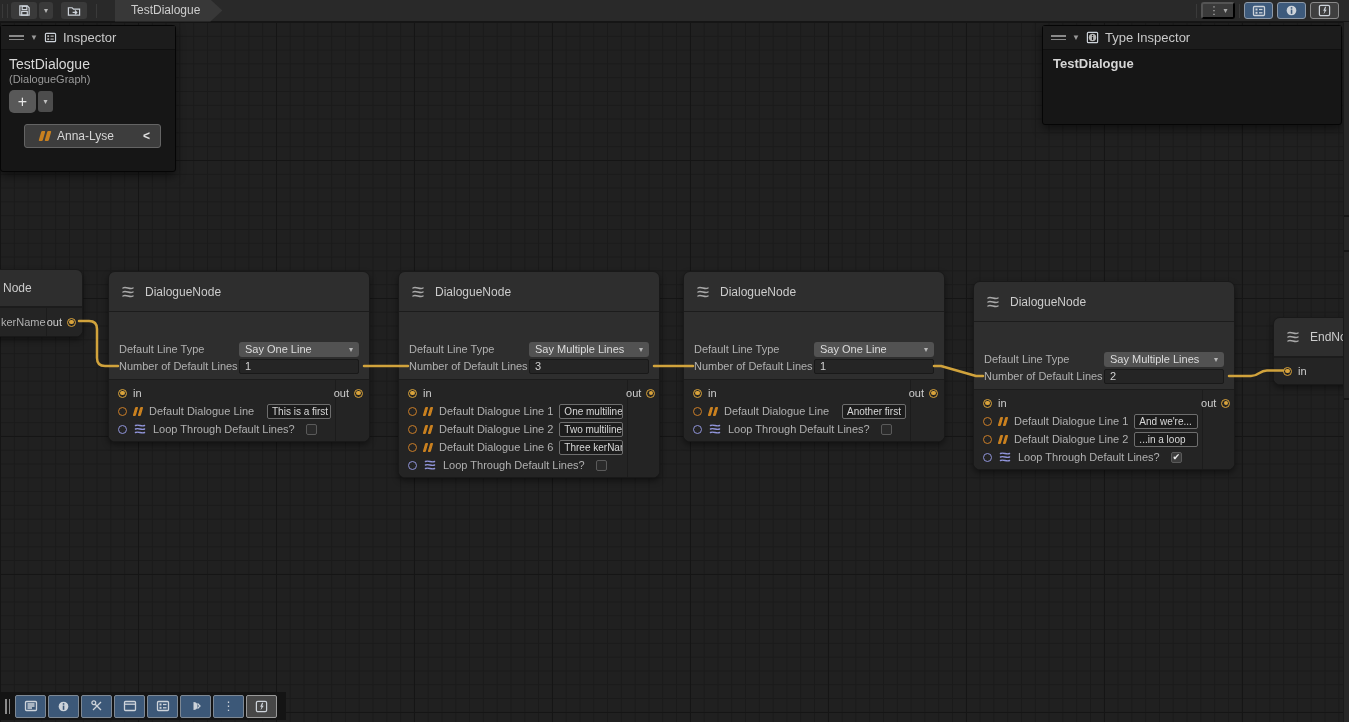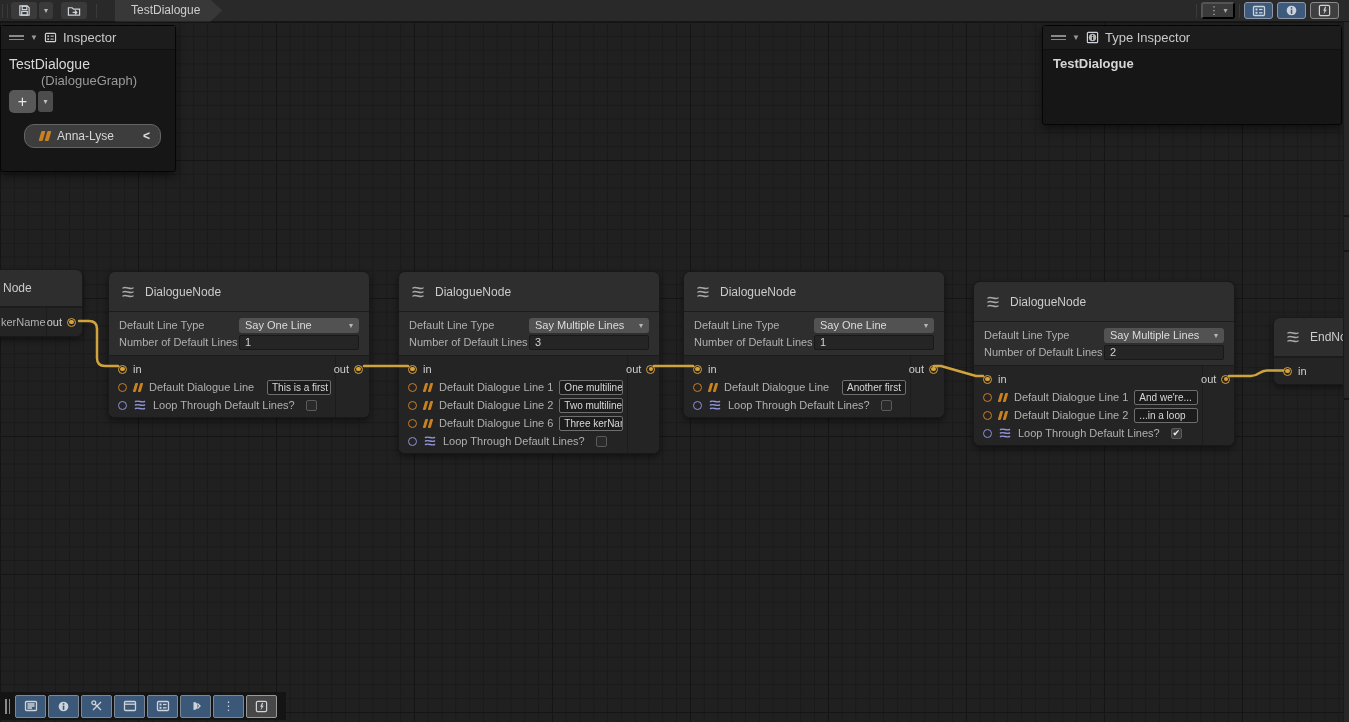--- a/index.html
+++ b/index.html
@@ -40,21 +40,21 @@
   .wires { position:absolute; left:0; top:0; z-index:3; pointer-events:none; }
   .wires path { fill:none; stroke:#d1a33c; stroke-width:2.5; stroke-linecap:round; stroke-linejoin:round; }
 
   
   .node { position:absolute; z-index:2; background:#2e2e2e; border:1px solid #191919; border-radius:7px;
     box-shadow:0 3px 6px rgba(0,0,0,.45); font-size:11px; color:#b4b4b4; overflow:hidden; }
   .node-title { height:40px; display:flex; align-items:center; gap:9px; padding:0 11px;
     color:#cccccc; font-size:12px; border-bottom:1px solid #1c1c1c; }
   .node-icon { flex:none; }
   .node-icon path { fill:none; stroke:#a8a8a8; stroke-width:1.5; stroke-linecap:round; }
-  .node-props { padding:5px 10px 4px 10px; }
+  .node-props { padding:5px 10px 4px 10px;margin-top:24px; }
   .prop-row { display:flex; align-items:center; height:16px; margin-bottom:1px; }
   .prop-label { width:120px; flex:none; color:#b0b0b0; font-size:11px; white-space:nowrap; overflow:hidden; }
   .dropdown { flex:1; height:15px; background:#525252; border-radius:3px; display:flex; align-items:center;
     justify-content:space-between; padding:0 6px; color:#dcdcdc; font-size:11px; line-height:15px; }
   .dd-arrow { font-size:8px; color:#b8b8b8; }
   .textfield { flex:1; height:15px; background:#252525; border:1px solid #191919; border-radius:2px;
     color:#d2d2d2; font-size:11px; line-height:13px; padding:0 5px; white-space:nowrap; overflow:hidden; }
   .node-ports { display:flex; background:#242424; border-top:1px solid #1c1c1c; }
   .ports-left { flex:1; padding:4px 0 3px 0; }
   .ports-right { width:34px; border-left:1px solid #1c1c1c; padding:4px 0 3px 0; }
@@ -88,27 +88,27 @@
   .panel { position:absolute; z-index:4; background:#161616; border:1px solid #050505; border-radius:3px;
     box-shadow:0 4px 10px rgba(0,0,0,.5); }
   .panel-header { height:24px; display:flex; align-items:center; gap:6px; padding:0 8px;
     background:#1c1c1c; border-bottom:1px solid #101010; }
   .drag-handle-icon { display:flex; flex-direction:column; gap:2px; width:15px; }
   .drag-handle-icon i { display:block; height:1.5px; background:#8a8a8a; }
   .collapse-arrow { font-size:8px; color:#999999; }
   .panel-title { color:#c9c9c9; font-size:13px; }
   .panel-hicon { flex:none; display:flex; }
   .bb-graphname { position:absolute; left:8px; top:30px; color:#d8d8d8; font-size:14px; }
-  .bb-subtitle { position:absolute; left:8px; top:47px; color:#9a9a9a; font-size:13px;margin-left:32px; }
+  .bb-subtitle { position:absolute; left:8px; top:47px; color:#9a9a9a; font-size:11px; }
   .bb-add { position:absolute; left:8px; top:64px; width:27px; height:23px; background:#585858;
     border:none; border-radius:5px; color:#e6e6e6; font-size:16px; line-height:21px; }
   .bb-add-arrow { position:absolute; left:37px; top:65px; width:15px; height:21px; background:#4c4c4c;
     border:none; border-radius:3px; color:#c0c0c0; font-size:8px; }
   .bb-pill { position:absolute; left:23px; top:98px; width:137px; height:24px; background:#3d3d3d;
-    border:1px solid #646464; border-radius:10px; display:flex; align-items:center; gap:7px; padding:0 10px 0 14px; }
+    border:1px solid #646464; border-radius:3px; display:flex; align-items:center; gap:7px; padding:0 10px 0 14px; }
   .bb-pill .quote-icon i { height:10px; width:3.5px; }
   .bb-var-name { color:#d6d6d6; font-size:12px; }
   .bb-var-expand { margin-left:auto; color:#e0e0e0; font-size:12px; font-weight:bold; }
   .insp-selection { position:absolute; left:10px; top:30px; color:#d6d6d6; font-size:13px; font-weight:bold; }
 
   
   .bottom-toolbar { position:absolute; left:0; top:670px; width:286px; height:28px; z-index:6;
     background:#141414; display:flex; align-items:center; padding-left:3px; }
   .bt-handle { display:flex; gap:2px; margin:0 5px 0 2px; }
   .bt-handle i { display:block; width:1.5px; height:15px; background:#8a8a8a; }

